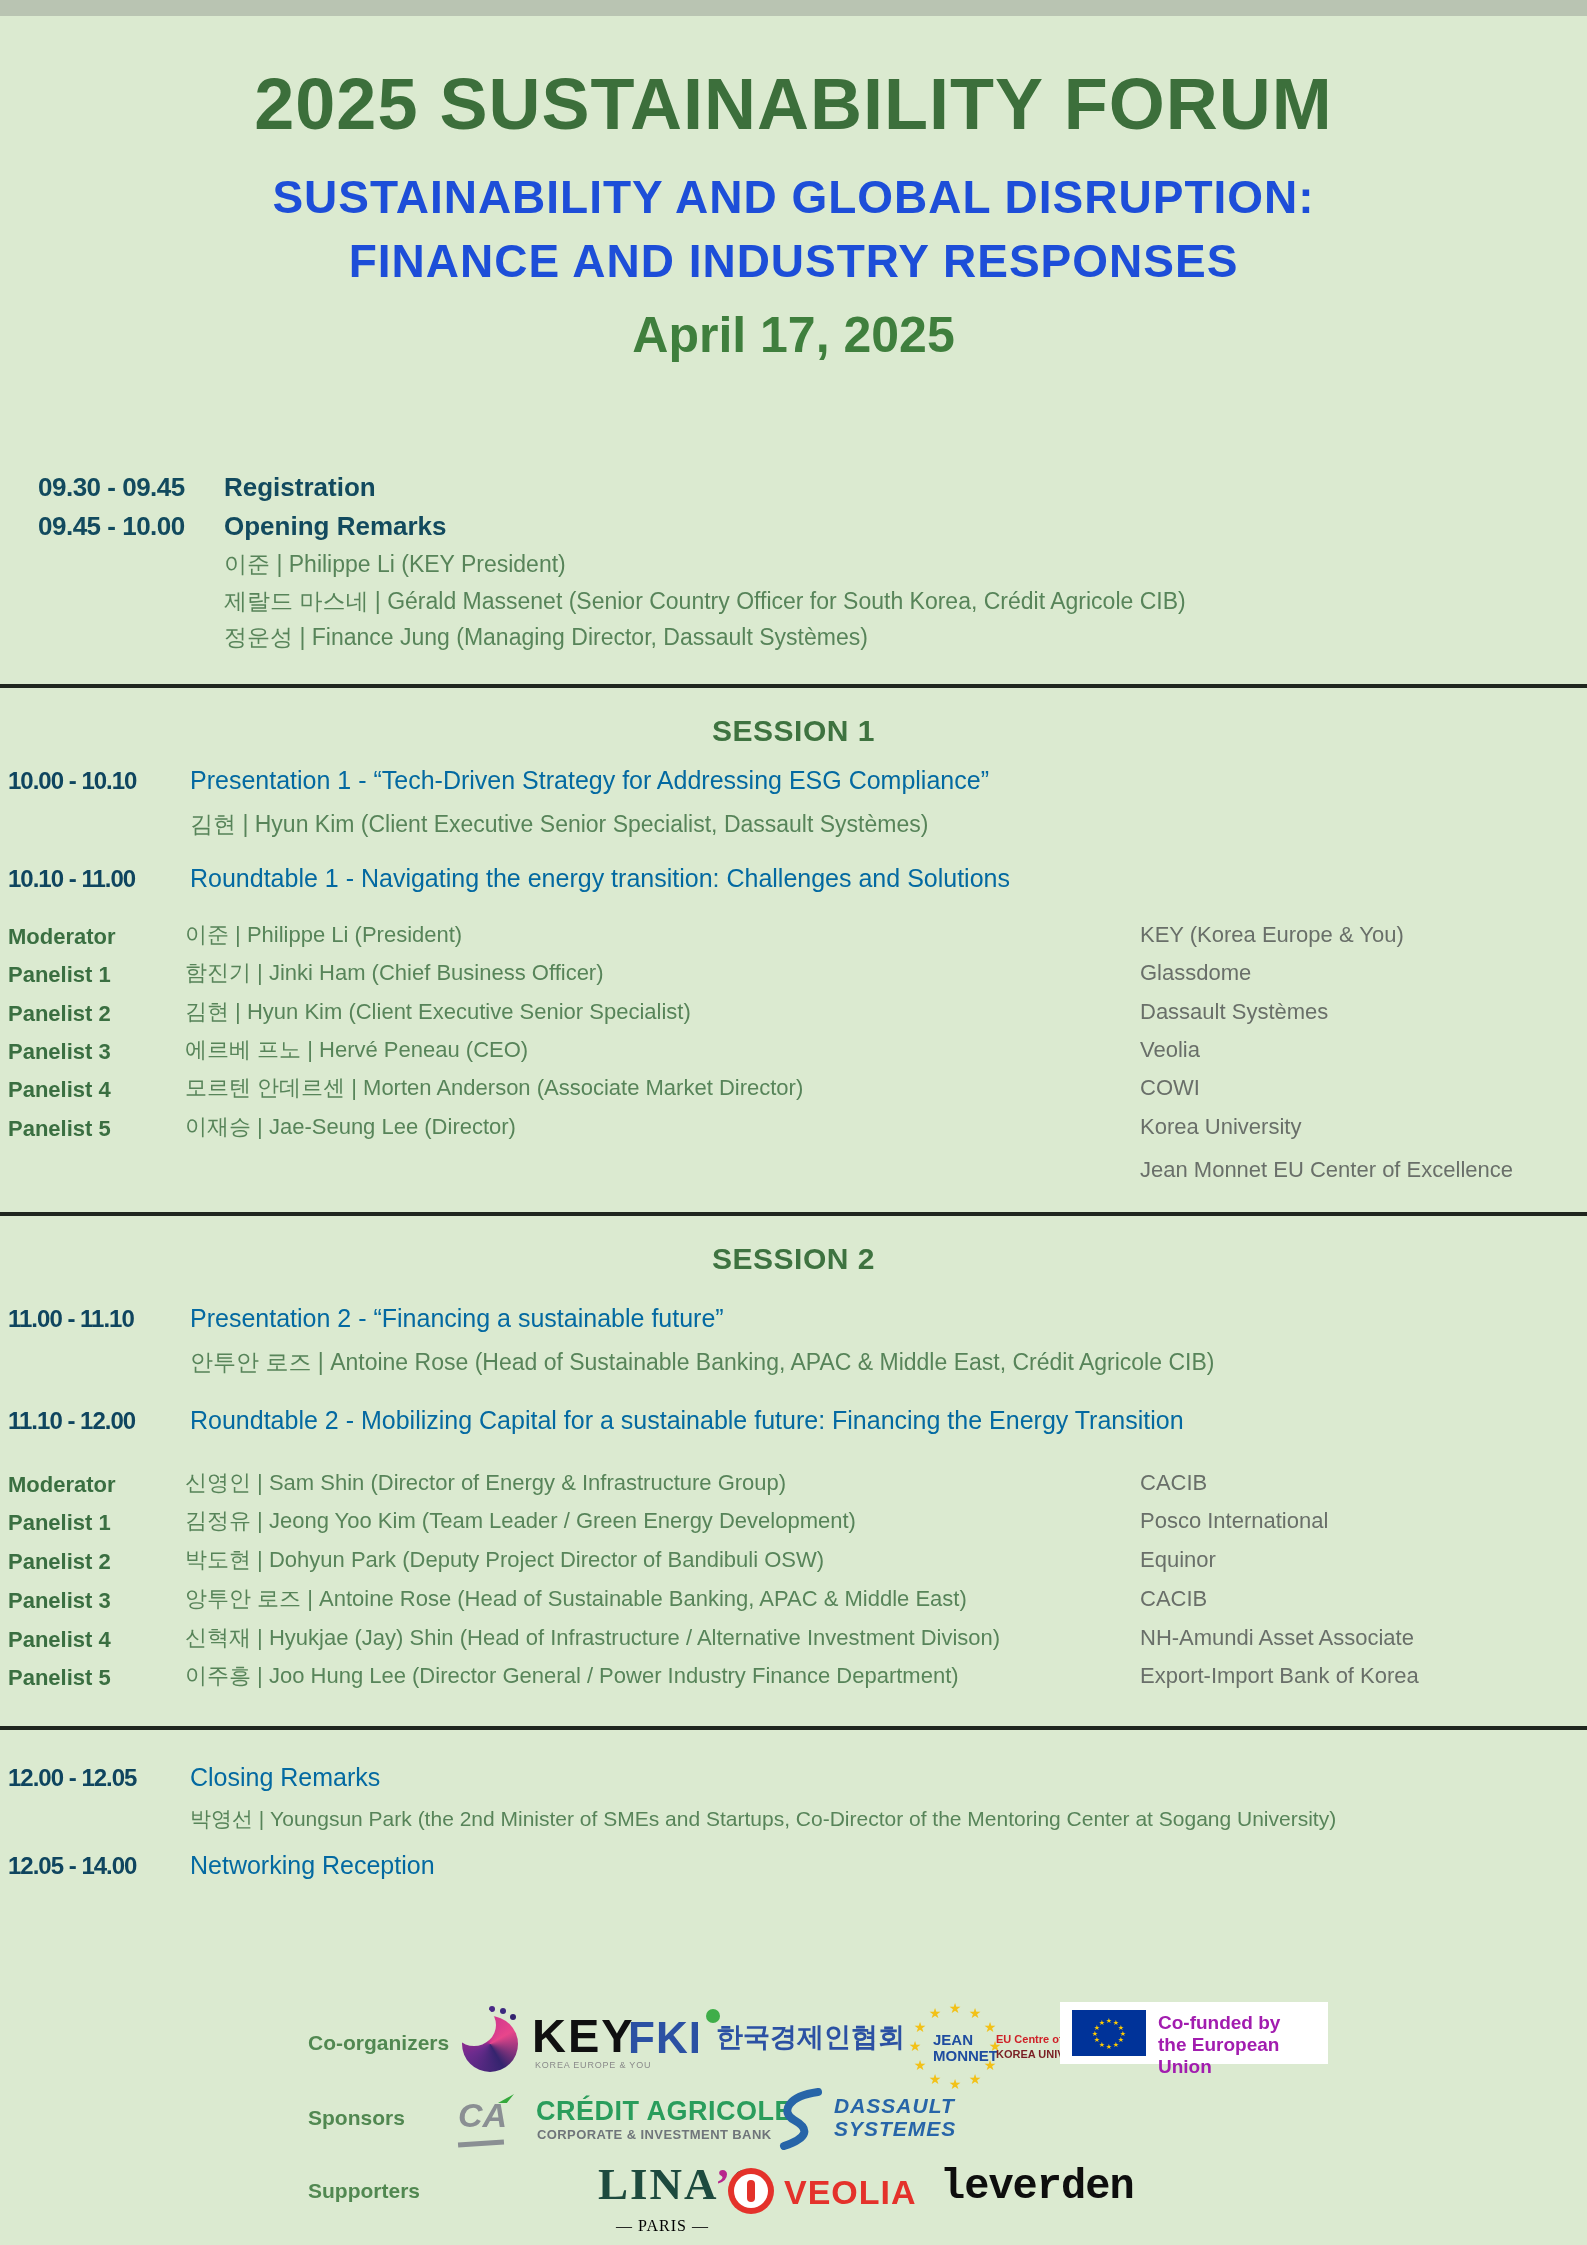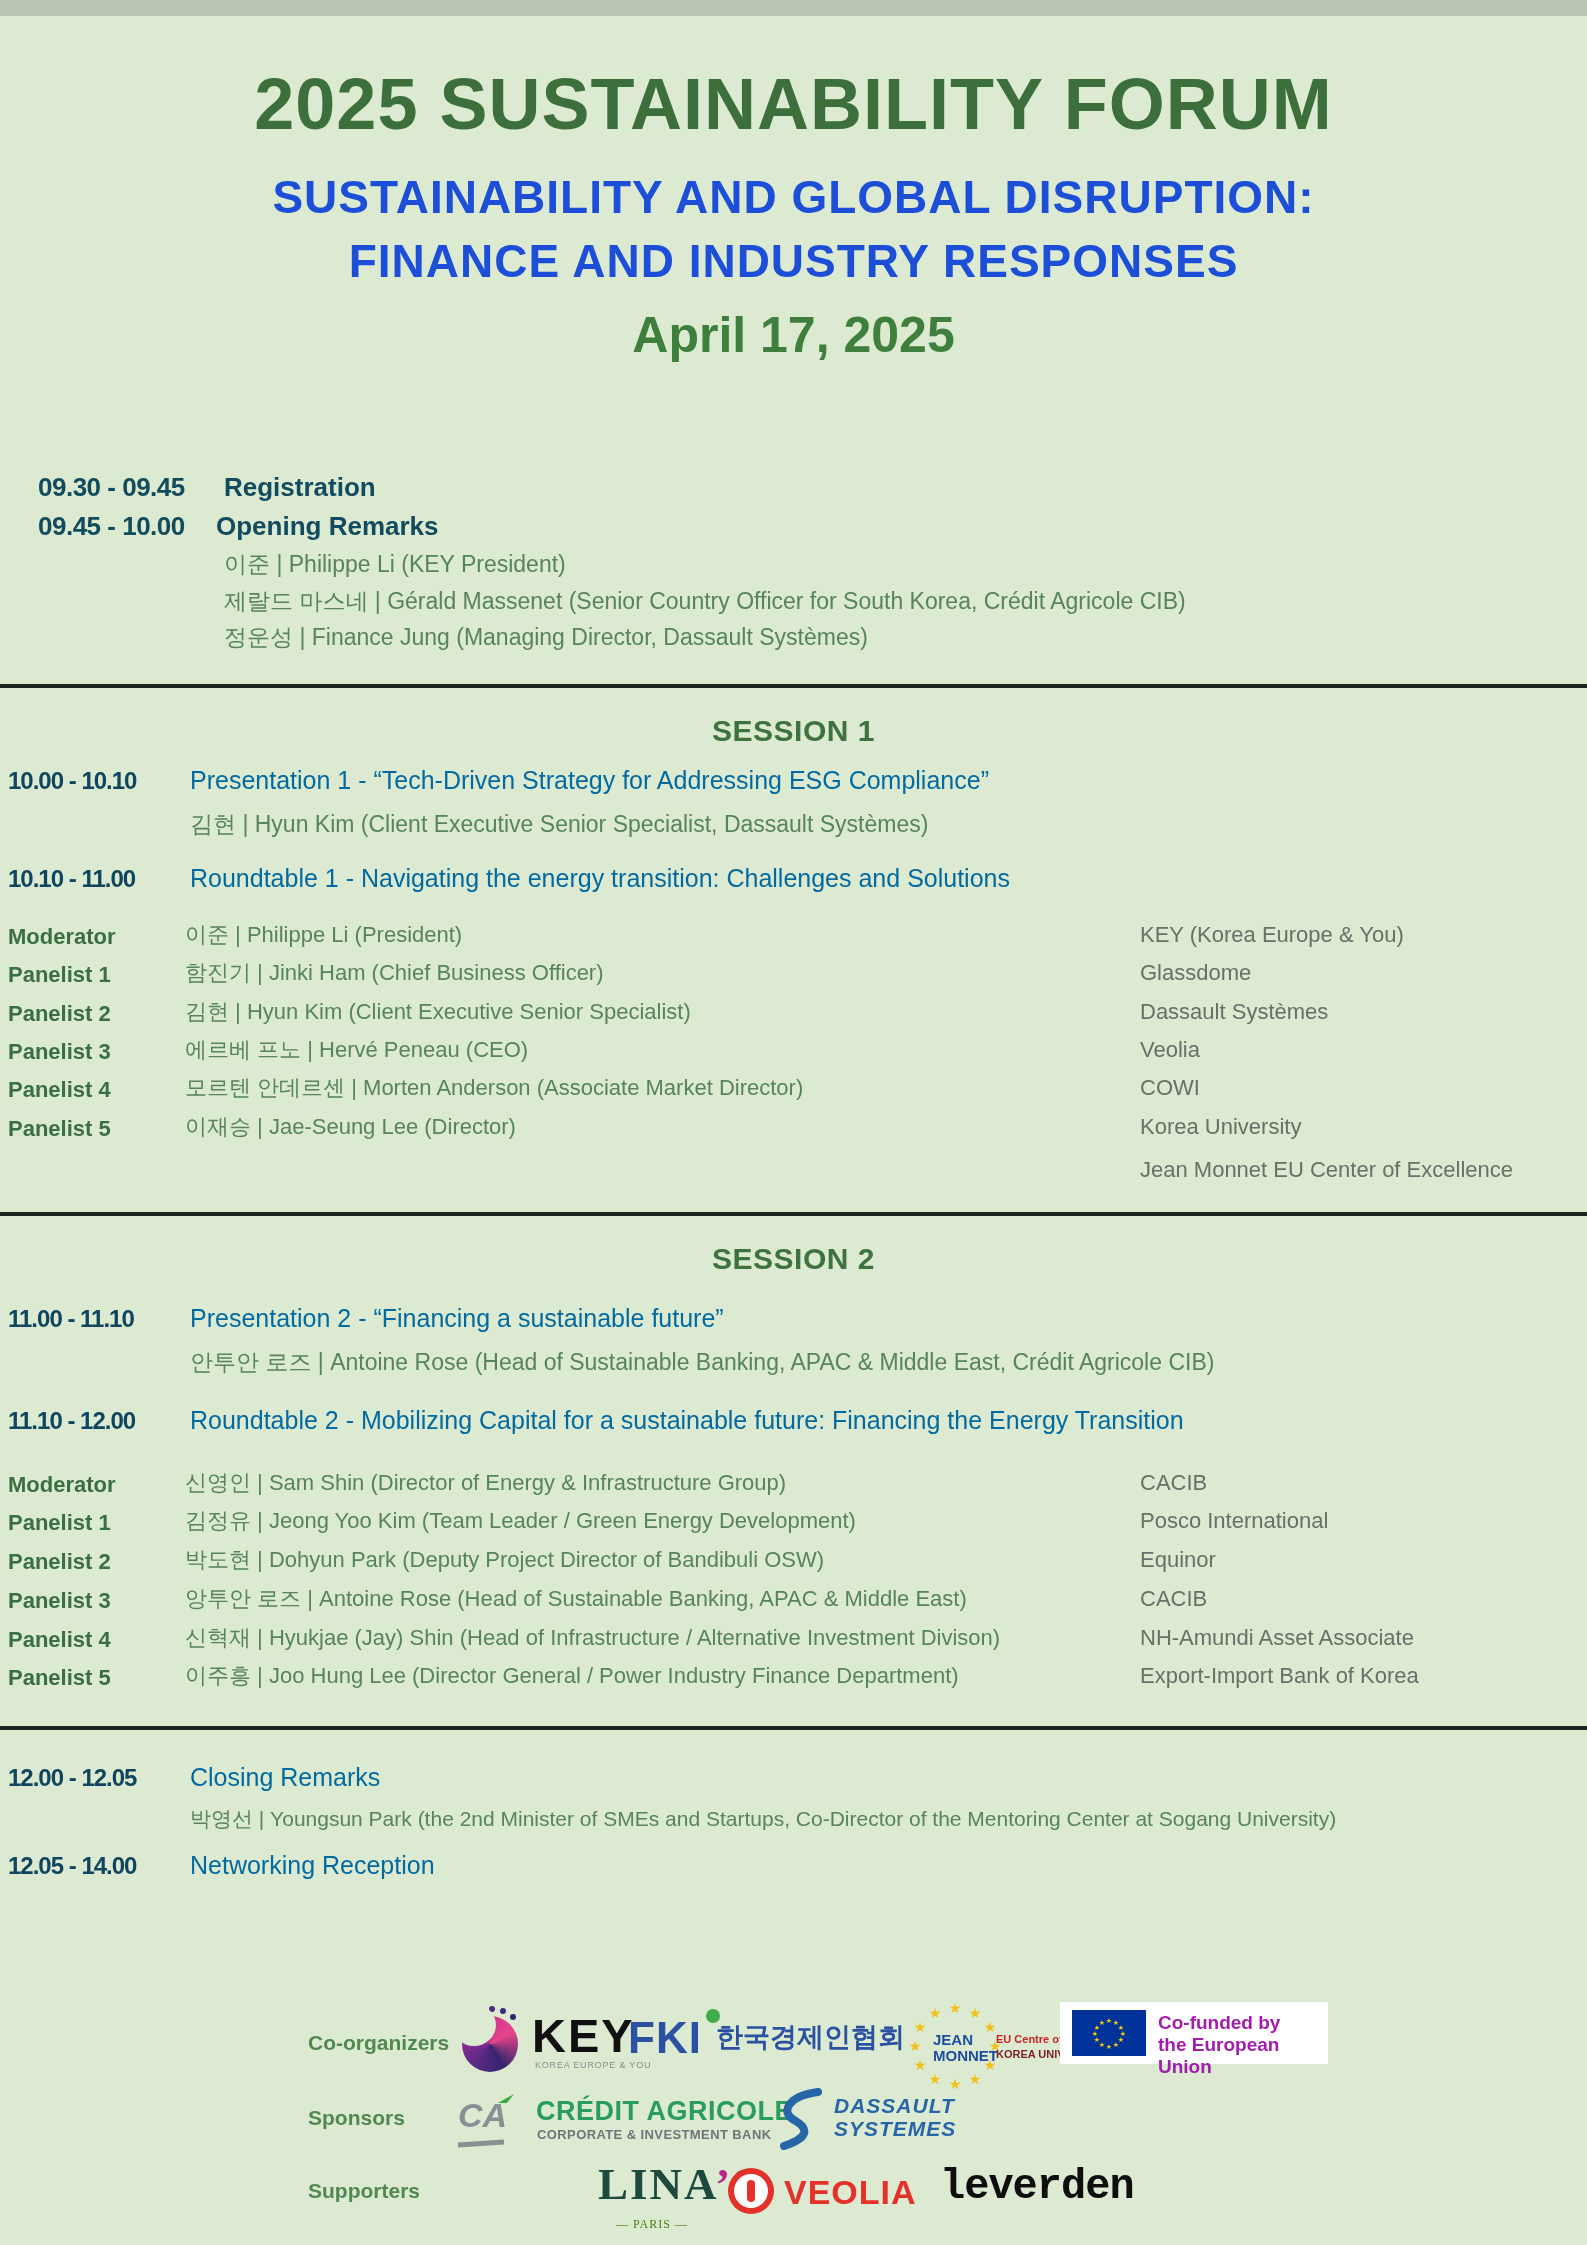--- a/index.html
+++ b/index.html
@@ -45,41 +45,41 @@
   .ca-mono .bar{position:absolute;left:0;bottom:-8px;width:46px;height:5px;background:#8a8f93;transform:rotate(-4deg);}
   .ca-mono .leaf{position:absolute;right:2px;top:-4px;width:16px;height:9px;background:#35a93c;
     clip-path:polygon(0 100%,100% 0,55% 100%);}
   .ca-name{position:absolute;left:78px;top:2px;font-size:27px;font-weight:800;color:#2a9d5c;letter-spacing:0.5px;}
   .ca-sub{position:absolute;left:79px;top:32px;font-size:13px;font-weight:700;color:#6f757a;letter-spacing:0.4px;}
   .ds-text{position:absolute;left:62px;top:6px;font-size:21px;font-weight:900;font-style:italic;color:#2765a8;
     line-height:23px;letter-spacing:1px;}
   .edf-text{position:absolute;left:68px;top:14px;font-size:45px;font-weight:900;color:#1c3f8d;letter-spacing:-1px;}
   .linas{font-family:"Liberation Serif",serif;font-size:45px;font-weight:600;color:#1d4a3e;letter-spacing:2px;}
   .linas .apos{color:#b8258c;}
-  .linas-sub{position:absolute;left:18px;top:56px;font-family:"Liberation Serif",serif;font-size:12px;color:#4d7c0f;letter-spacing:1px;}
+  .linas-sub{position:absolute;left:18px;top:56px;font-family:"Liberation Serif",serif;font-size:16px;color:#000000;letter-spacing:1px;}
   .veolia-icon{position:absolute;left:0;top:0;width:46px;height:46px;border-radius:50%;background:#e4322b;}
   .veolia-icon::after{content:"";position:absolute;left:6px;top:6px;width:34px;height:34px;border-radius:50%;background:#ffffff;}
   .veolia-icon .fig{position:absolute;left:19px;top:12px;width:8px;height:22px;border-radius:4px;background:#e4322b;z-index:1;}
   .veolia-text{position:absolute;left:56px;top:7px;font-size:34px;font-weight:900;color:#e4322b;letter-spacing:1px;}
   .leverden{font-family:Liberation Mono, monospace;font-size:42px;font-weight:600;color:#0e0e0e;letter-spacing:-1px;}
 </style>
 </head>
 <body>
 
 <div class="page">
 
   <div class="abs center title" style="top:52px;">2025 SUSTAINABILITY FORUM</div>
   <div class="abs center subtitle" style="top:158px;">SUSTAINABILITY AND GLOBAL DISRUPTION:</div>
   <div class="abs center subtitle" style="top:222px;">FINANCE AND INDUSTRY RESPONSES</div>
   <div class="abs center date" style="top:294px;">April 17, 2025</div>
 
   <div class="abs time" style="left:38px;top:458px;">09.30 - 09.45</div>
   <div class="abs evlabel" style="left:224px;top:458px;">Registration</div>
   <div class="abs time" style="left:38px;top:497px;">09.45 - 10.00</div>
-  <div class="abs evlabel" style="left:216px;top:497px;">Opening Remarks</div>
+  <div class="abs evlabel" style="left:224px;top:497px;">Opening Remarks</div>
 
   <div class="abs speaker" style="left:224px;top:537px;">이준 | Philippe Li (KEY President)</div>
   <div class="abs speaker" style="left:224px;top:574px;">제랄드 마스네 | Gérald Massenet (Senior Country Officer for South Korea, Crédit Agricole CIB)</div>
   <div class="abs speaker" style="left:224px;top:610px;">정운성 | Finance Jung (Managing Director, Dassault Systèmes)</div>
 
   <div class="divider" style="top:668px;"></div>
 
   <div class="abs center sesshead" style="top:700px;">SESSION 1</div>
 
   <div class="abs stime" style="left:8px;top:753px;">10.00 - 10.10</div>

